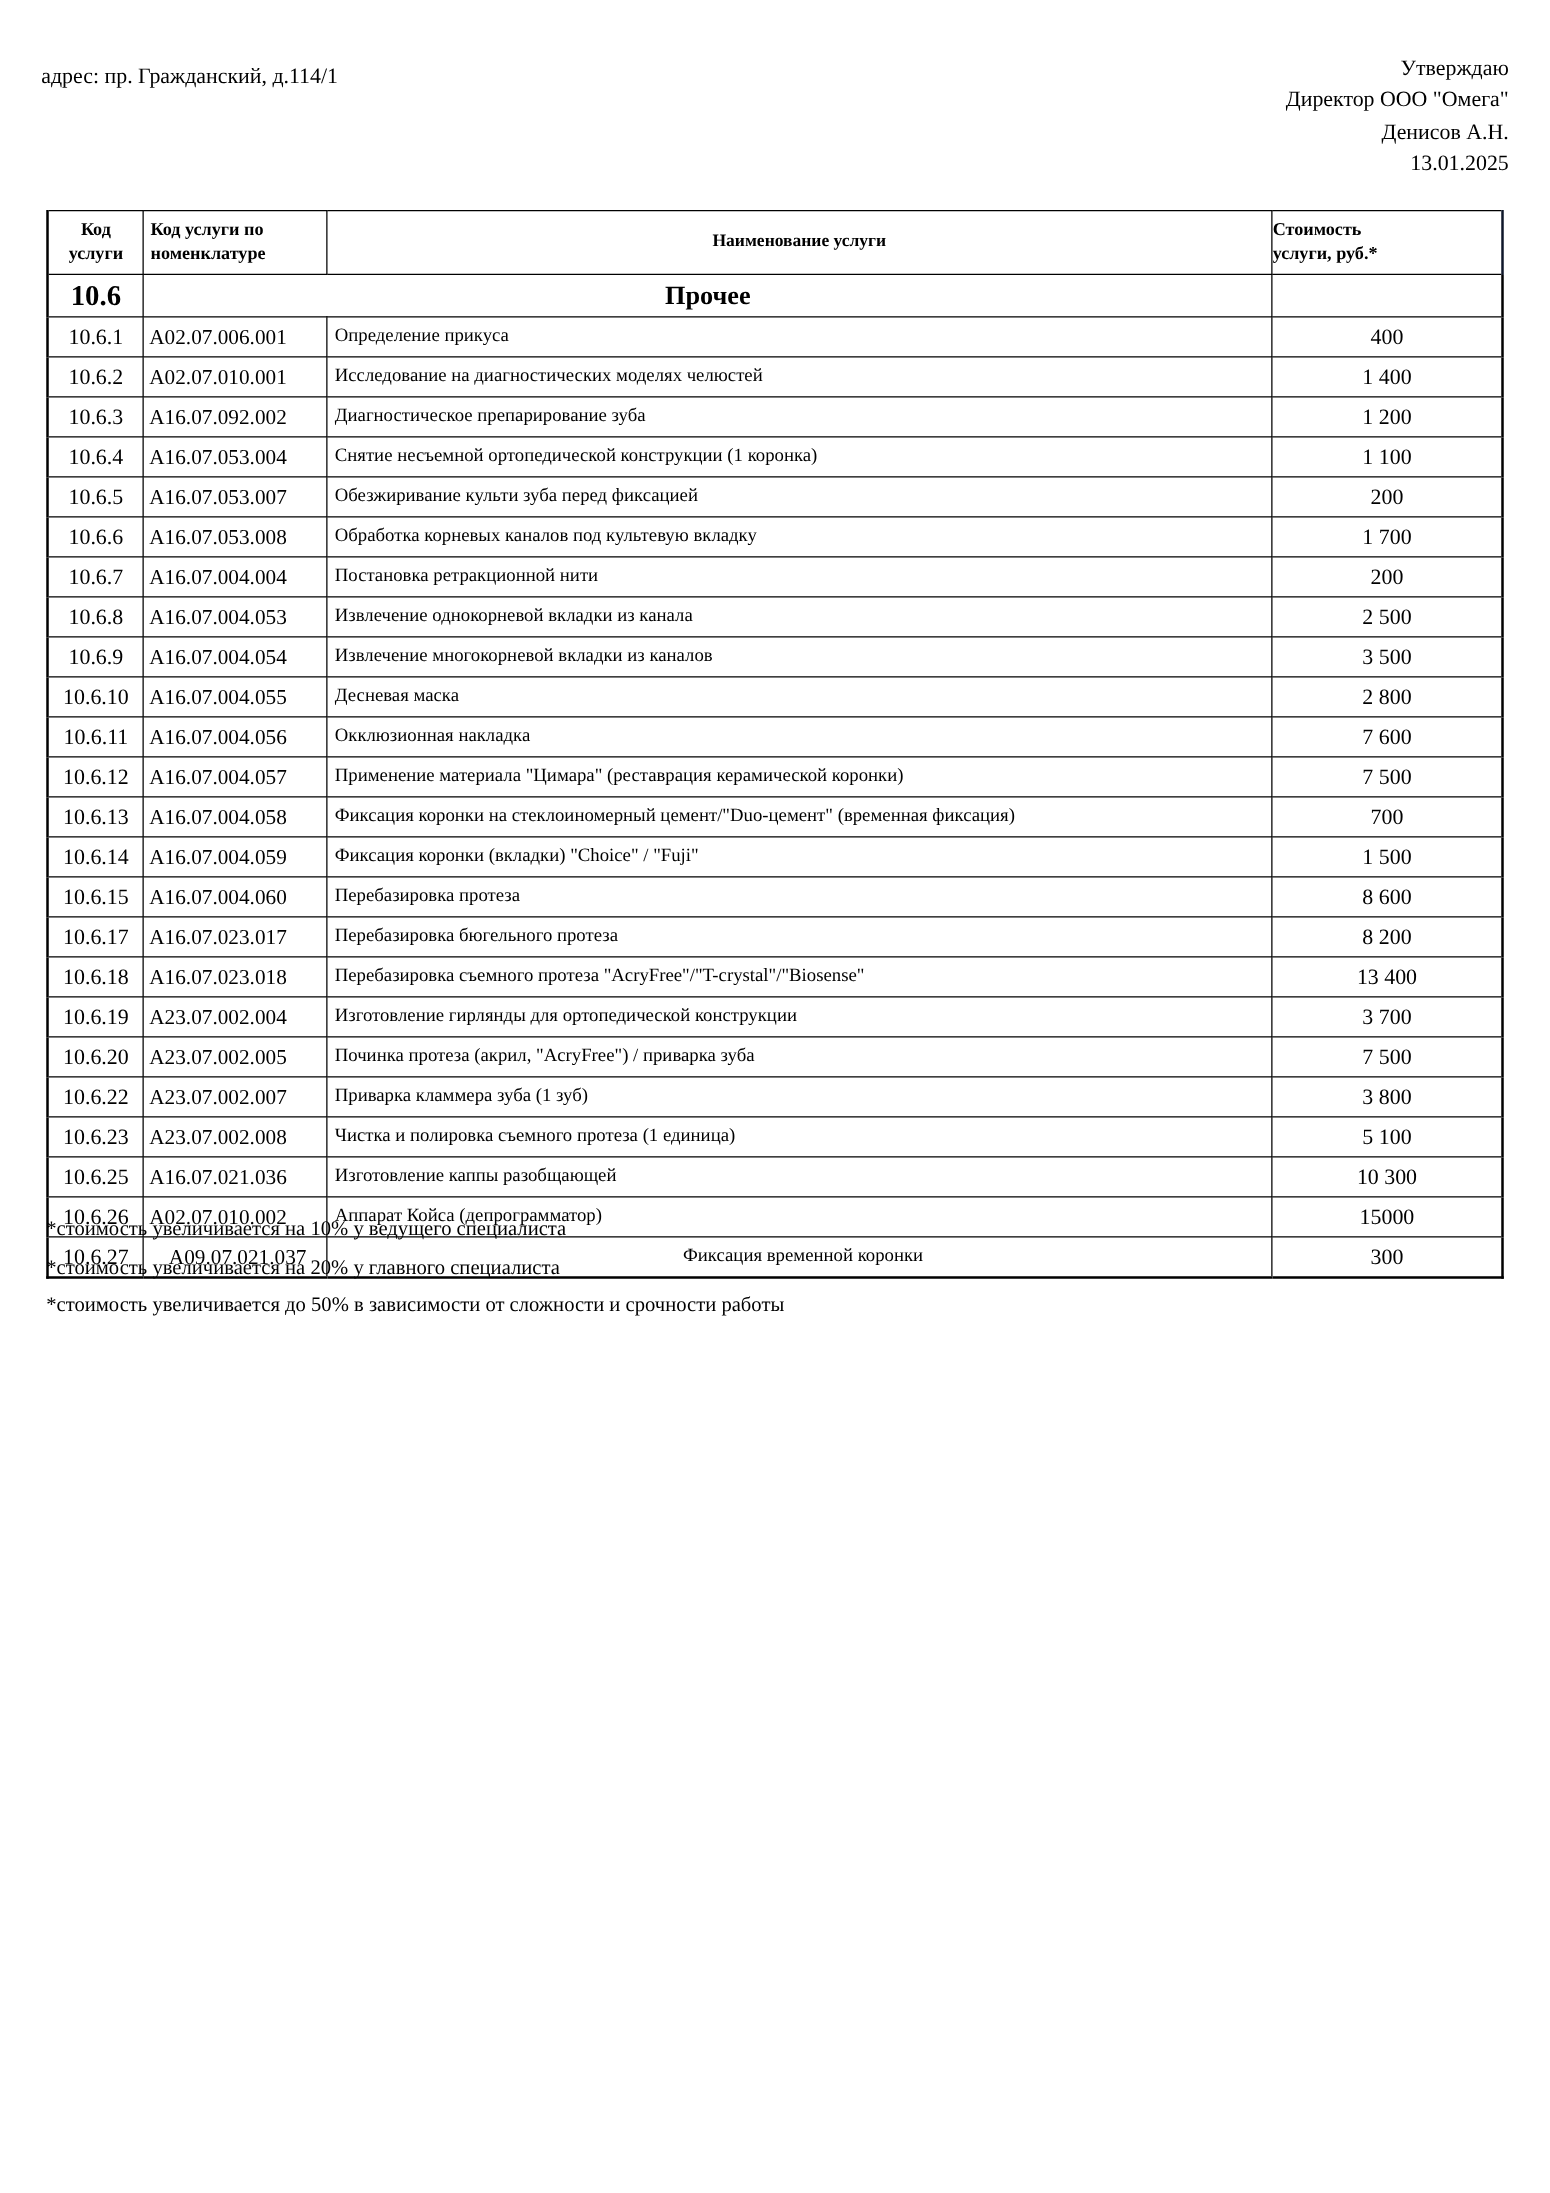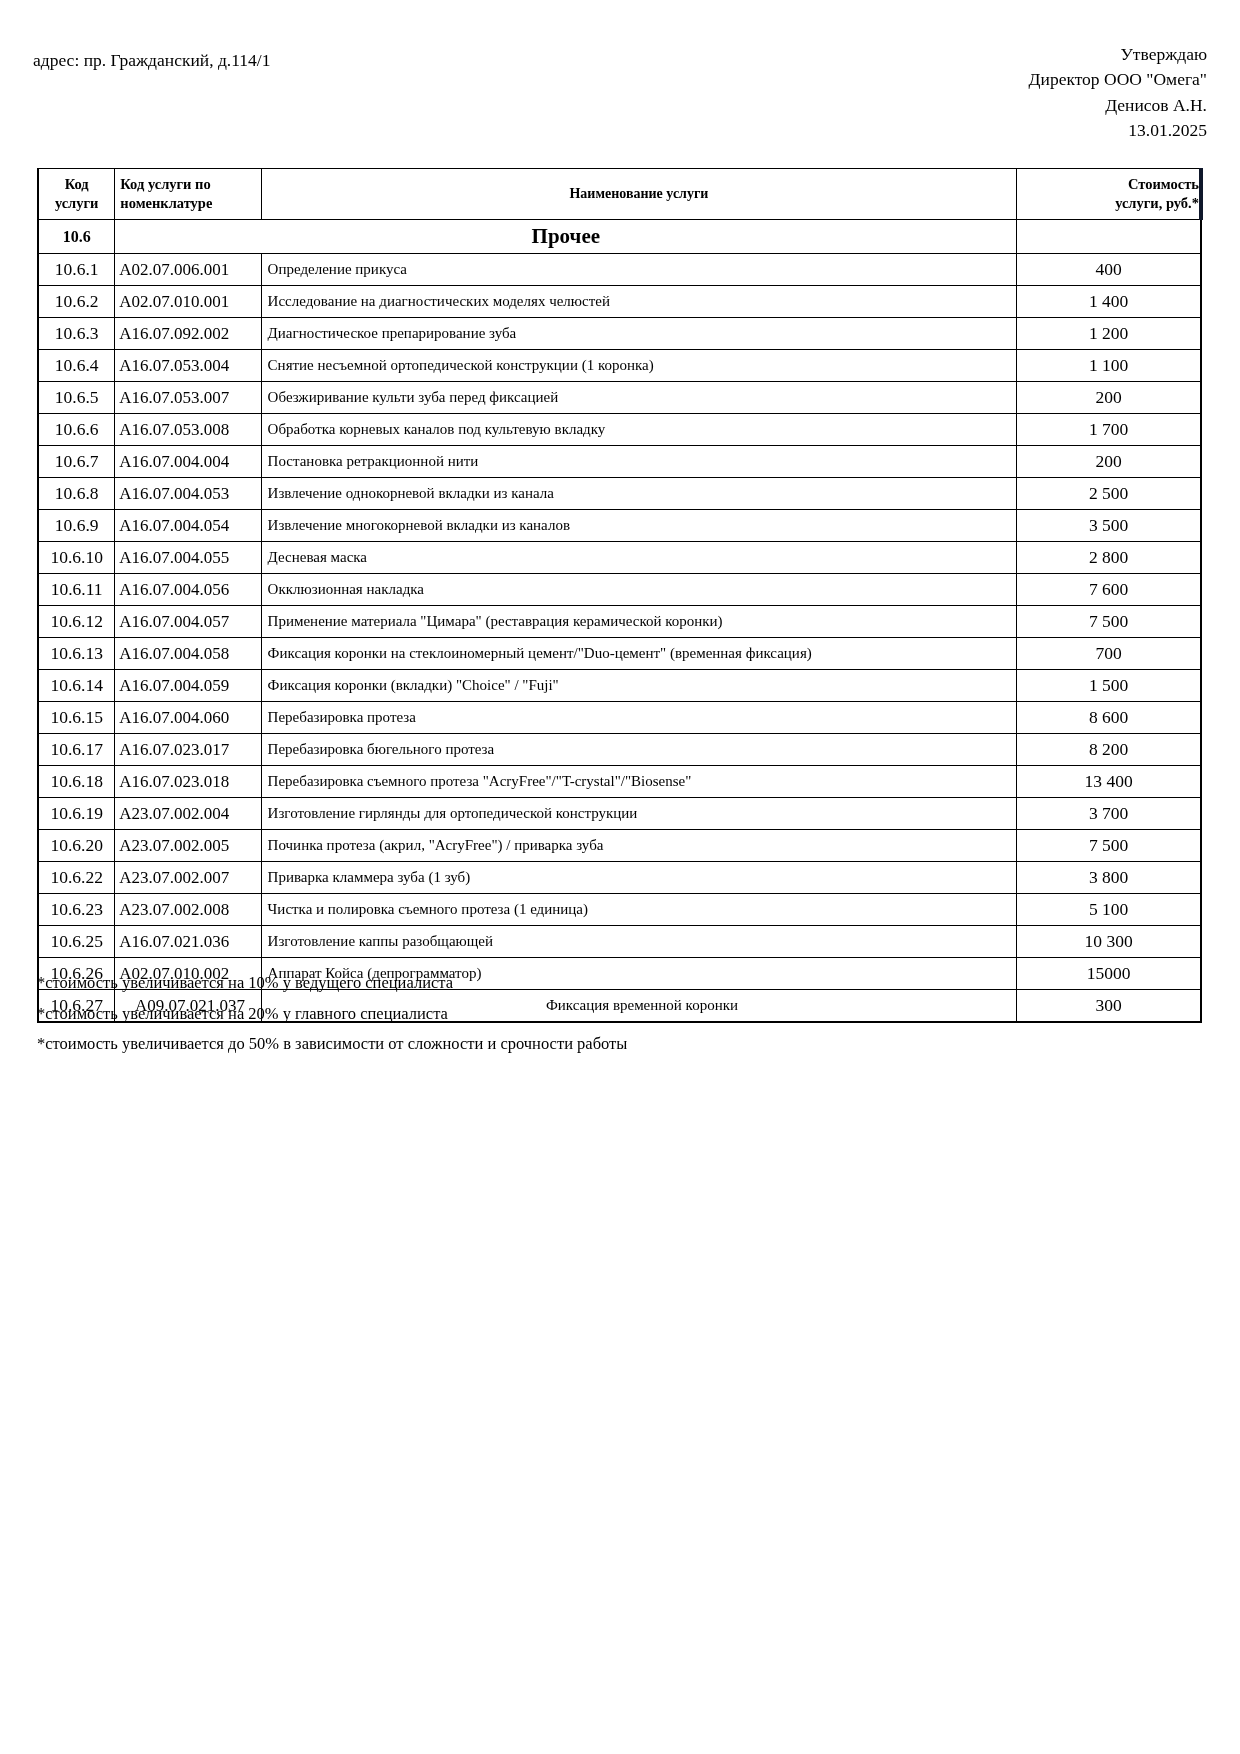--- a/index.html
+++ b/index.html
@@ -86,32 +86,32 @@
   }
   th.h-nomen {
     text-align: left;
     padding-left: 5px;
   }
   th.h-name {
     text-align: center;
     font-size: 14px;
   }
   th.h-price {
-    text-align: right;
-    border-right: 4px solid #0f172a;
+    text-align: left;
+    border-right: 2px solid #0f172a;
   }
 
   tr.section-row td {
     font-weight: bold;
     height: 33px;
     border-bottom: 1.6px solid #000;
   }
   td.sec-code {
     text-align: center;
-    font-size: 16px;
+    font-size: 23px;
     border-left: 2px solid #000;
   }
   td.sec-title {
     text-align: center;
     font-size: 21px;
   }
   td.sec-price {
     border-right: 2px solid #000;
   }
 

